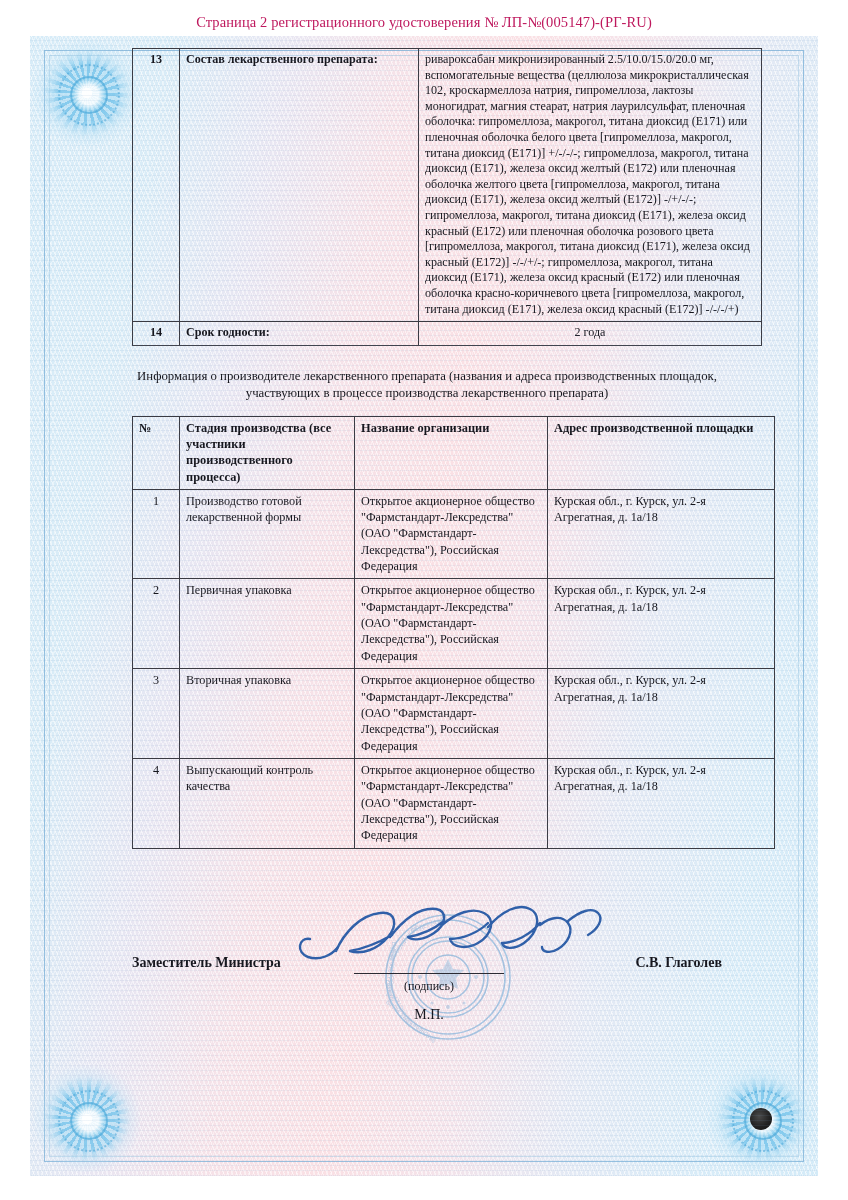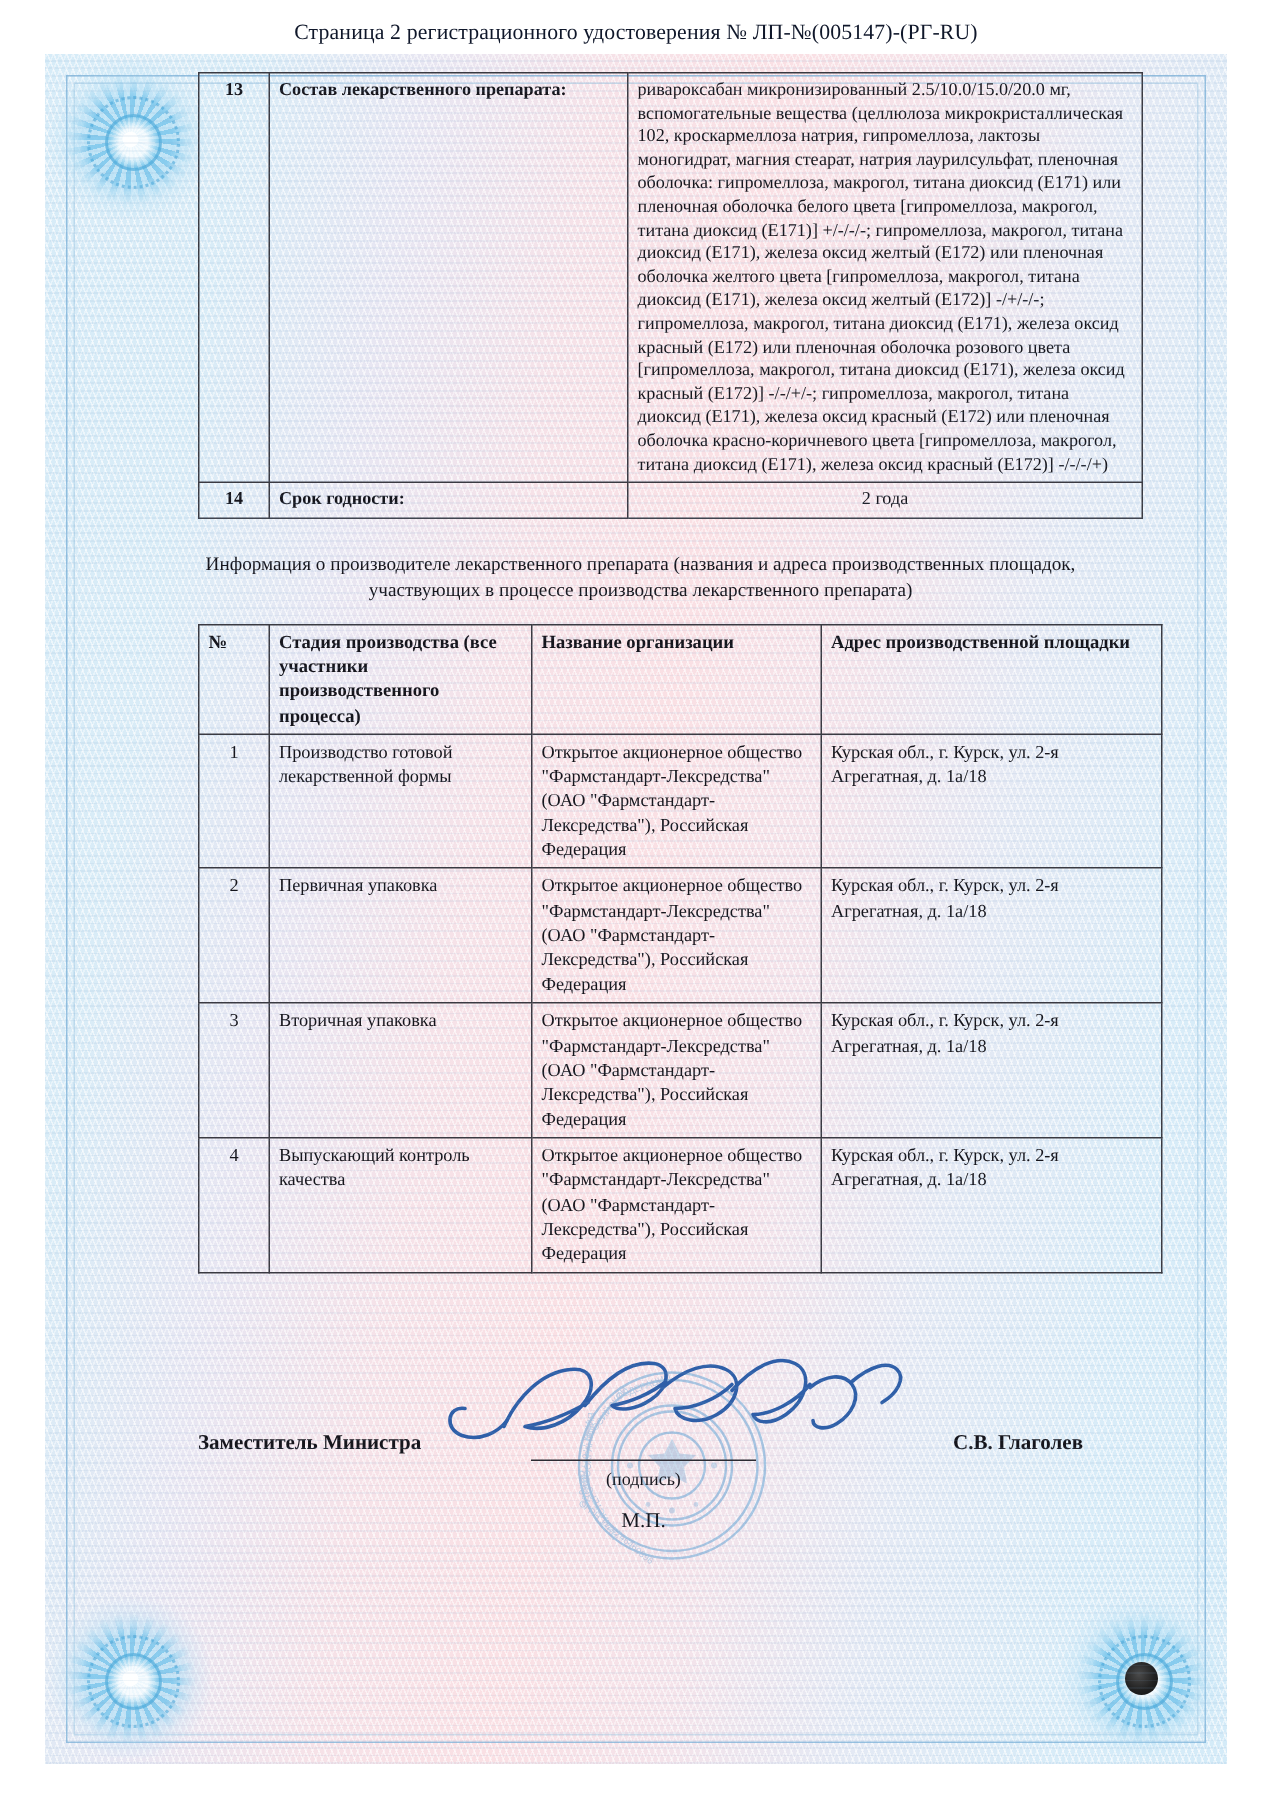--- a/index.html
+++ b/index.html
@@ -123,21 +123,21 @@
   }
 
   
   #page-header {
     position: absolute;
     left: 0; top: 14px;
     width: 848px;
     text-align: center;
     font-size: 14.5px;
     letter-spacing: 0.1px;
-    color: #0f172a;
+    color: #be185d;
   }
 
   
   #content {
     position: absolute;
     left: 102px;
     top: 12px;
     width: 596px;
   }
 

